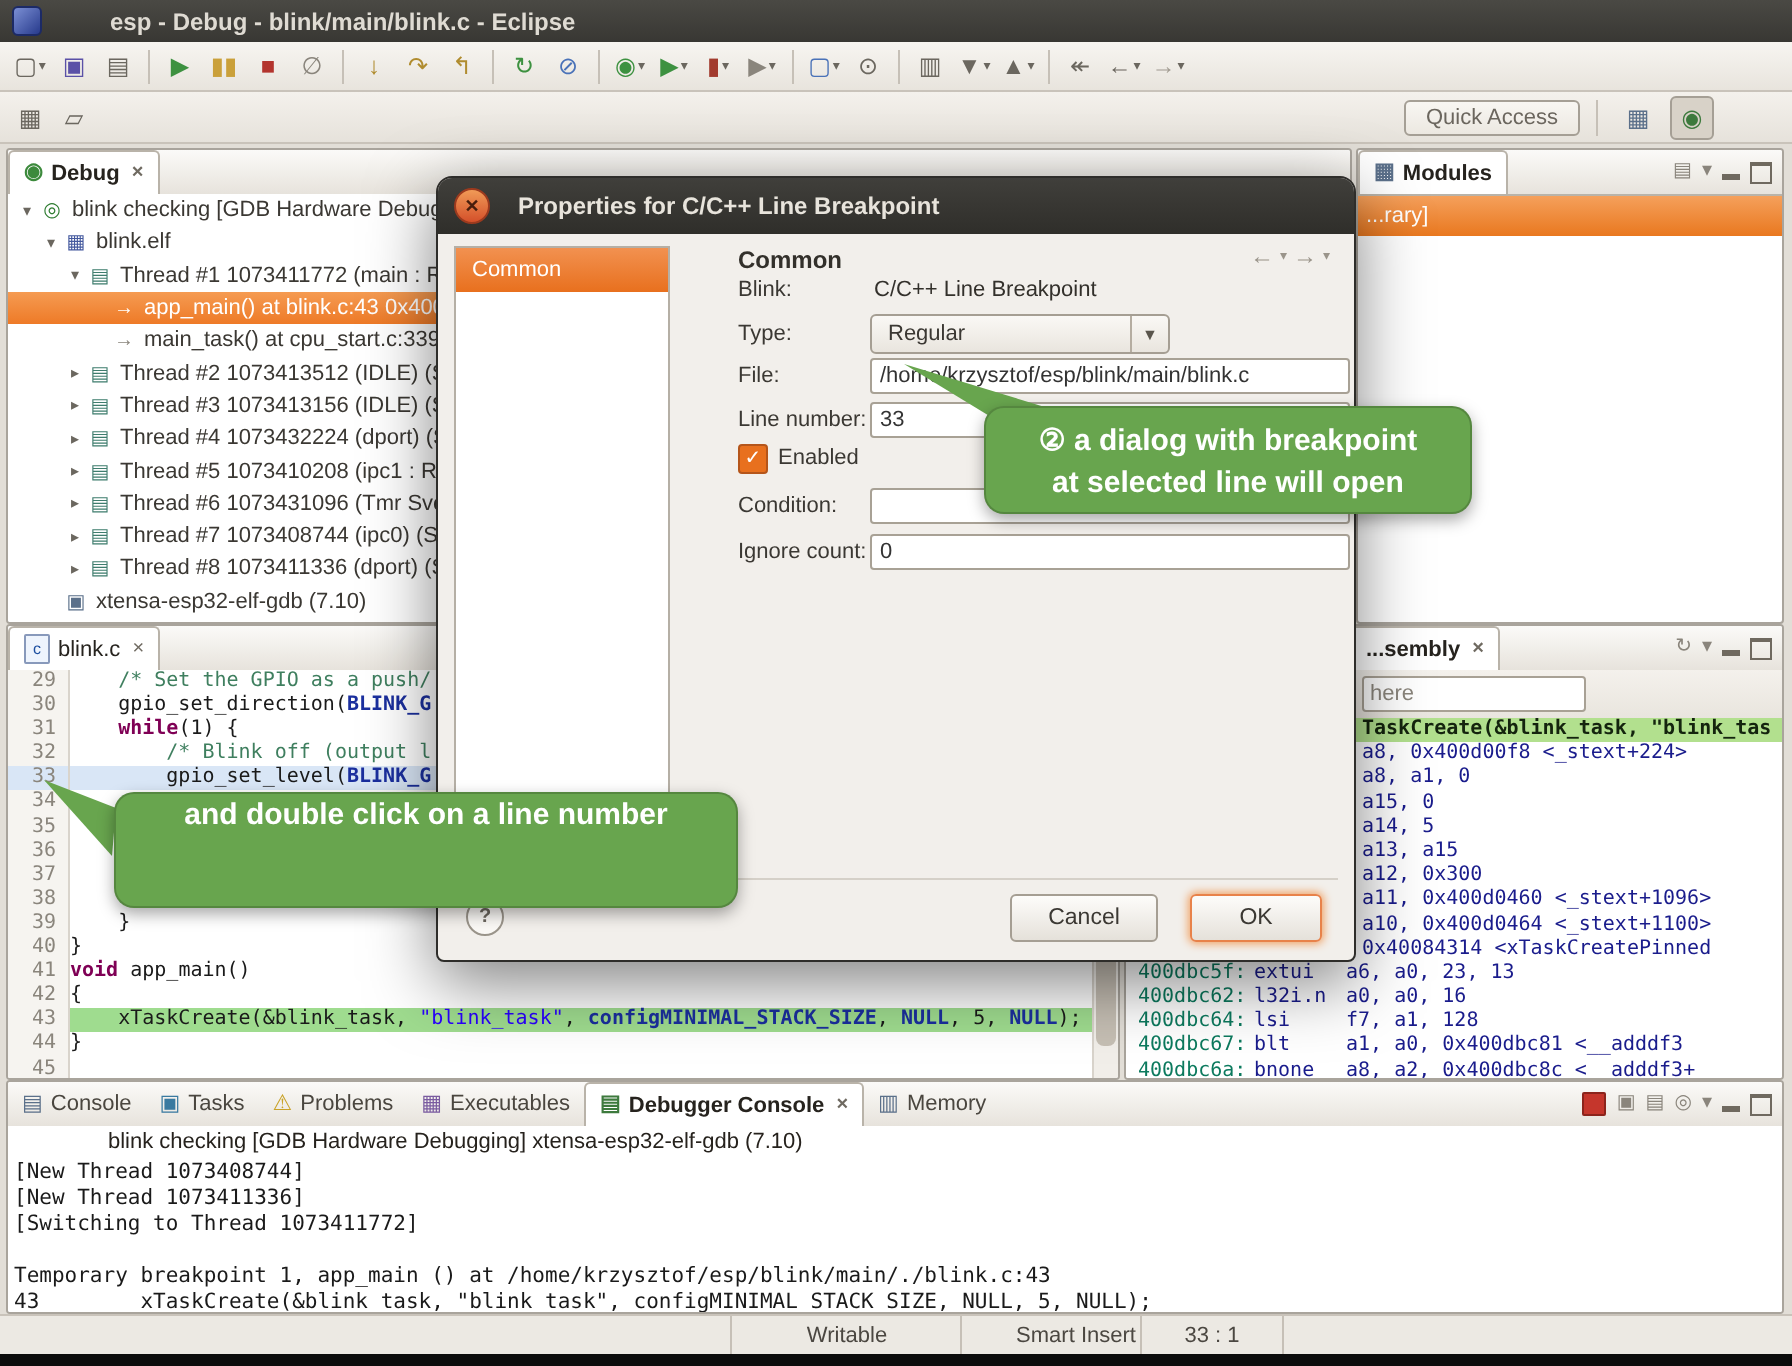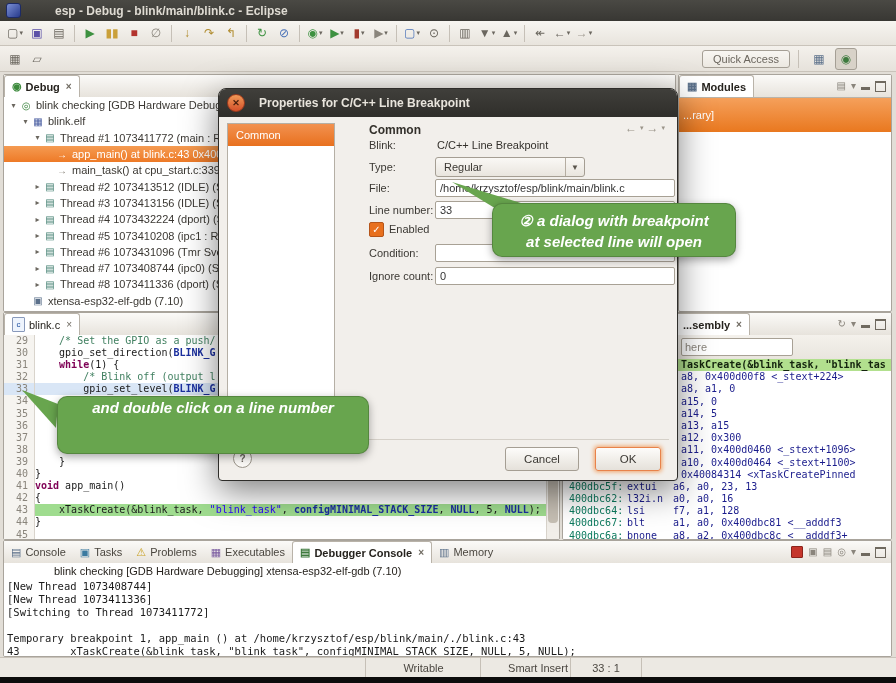--- a/index.html
+++ b/index.html
@@ -148,27 +148,27 @@
     justify-content:center;font-size:10px;font-weight:bold;}
   .dbtn{position:absolute;top:330px;height:24px;box-sizing:border-box;
     background:linear-gradient(#fdfcfa,#e5e1da);border:1px solid #a59e93;border-radius:3px;
     display:flex;align-items:center;justify-content:center;font-size:11.5px;color:#3b3833;}
   .dbtn.cancel{left:286px;width:74px;}
   .dbtn.ok{left:376px;width:66px;border-color:#e8824a;box-shadow:0 0 4px 1px #f0a468;}
 
   
   .callout{position:absolute;z-index:60;background:#68a54e;border:1px solid rgba(0,0,0,.18);
     border-radius:10px;color:#fff;text-align:center;font-size:15px;font-weight:600;
-    box-shadow:0 3px 8px rgba(0,0,0,.35);line-height:21px;box-sizing:border-box;font-style:italic;}
+    box-shadow:0 3px 8px rgba(0,0,0,.35);line-height:21px;box-sizing:border-box;}
   .callout .cl1{margin-top:6px;}
   .tail{position:absolute;z-index:59;}
   .tail polygon{fill:#68a54e;}
 
   
-  .modrow{height:34px;background:linear-gradient(#f5a05b,#e9781f);color:#fff;
+  .modrow{height:20px;background:linear-gradient(#f5a05b,#e9781f);color:#fff;
     display:flex;align-items:center;padding-left:4px;}
 </style>
 </head>
 <body>
 
 <div id="app">
 
   <div class="titlebar">
     <span class="appicon"></span>
     <span class="wtitle">esp - Debug - blink/main/blink.c - Eclipse</span>

